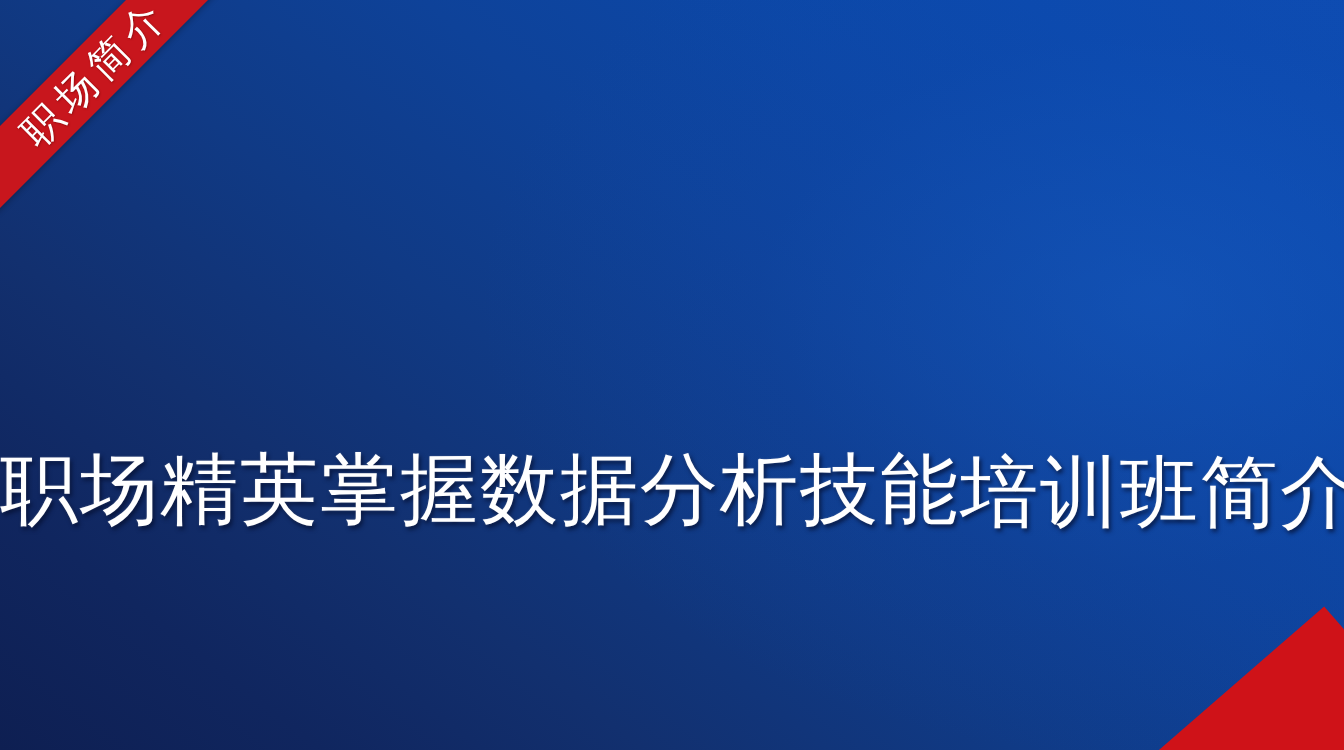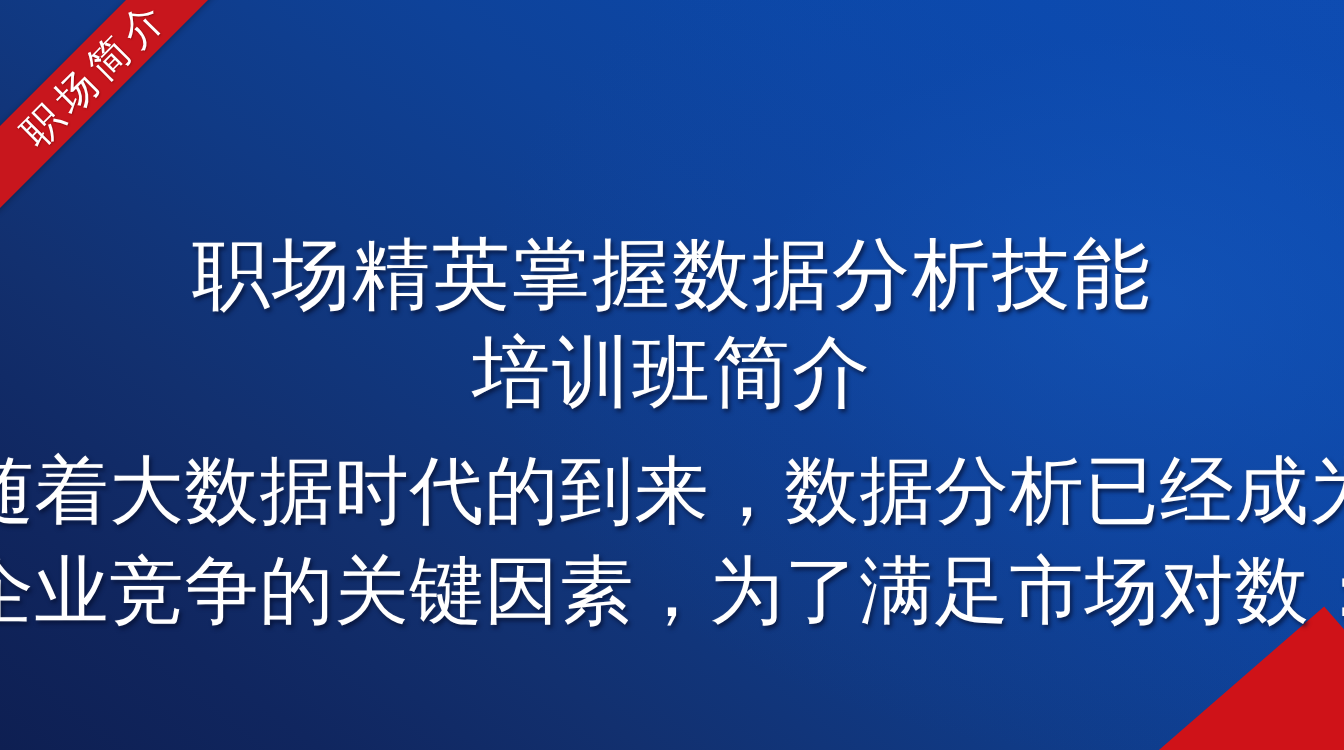--- a/index.html
+++ b/index.html
@@ -80,21 +80,21 @@
     transform-origin: center center;
     z-index: 5;
   }
 
   
   .content {
     position: absolute;
     inset: 0;
     z-index: 8;
     display: flex;
-    flex-direction: column;
+    flex-direction: row;
     align-items: center;
     justify-content: flex-start;
     padding-top: 228px;
     box-sizing: border-box;
   }
 
   .headline {
     color: #ffffff;
     font-size: 78px;
     line-height: 1.18;

